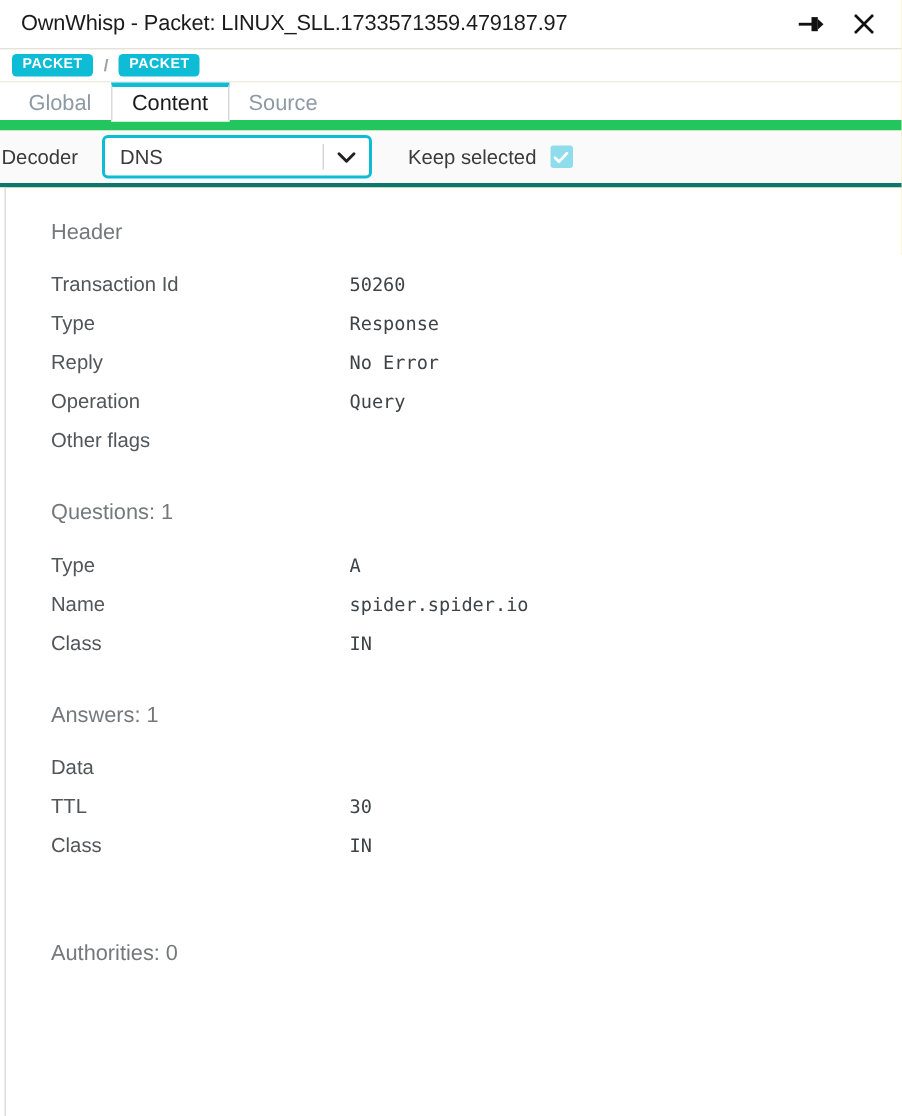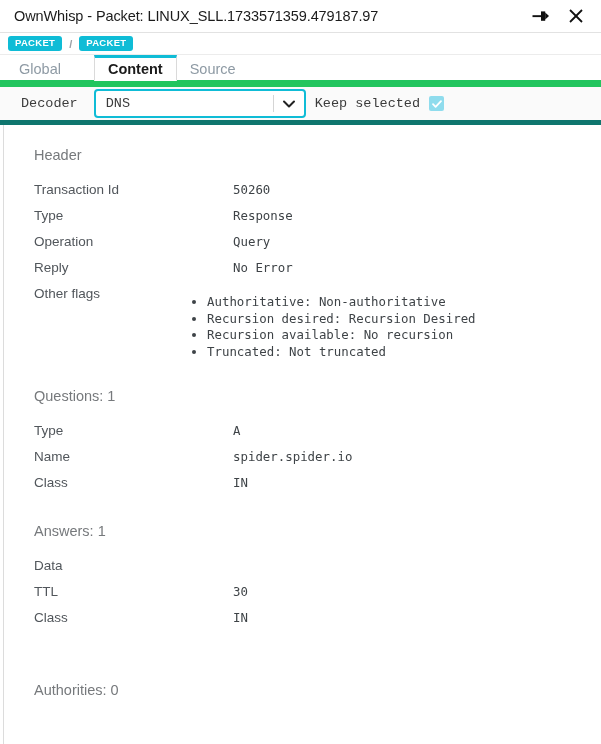--- a/index.html
+++ b/index.html
@@ -103,49 +103,47 @@
     font-size: 14.5px;
     color: #8e9aa4;
     cursor: pointer;
     border-top: 3px solid transparent;
     box-sizing: border-box;
     position: relative;
     background: transparent;
   }
   .tab.active {
     color: #1b1b1b;
-    font-weight: bold;
+    font-weight: normal;
     border-top: 3px solid #0fbcd6;
     border-left: 1px solid #dadada;
     border-right: 1px solid #dadada;
     background: #ffffff;
     margin-bottom: -1px;
     border-bottom: 1px solid #ffffff;
-    margin-left: 20px;
   }
 
   
   .toolbar {
     height: 38px;
     min-height: 38px;
     display: flex;
     align-items: center;
     background: #fafafa;
-    border-bottom: 5px solid #0f766e;
-    padding-left: 21px;
-    box-sizing: border-box;
-    font-family: Liberation Mono, monospace;
+    border-bottom: 3px solid #0f766e;
+    padding-left: 1px;
+    box-sizing: border-box;
   }
   .toolbar-label {
     font-size: 13.5px;
     color: #3b3b3b;
     margin-right: 16px;
   }
   .select {
-    width: 212px;
+    width: 180px;
     height: 29px;
     border: 2px solid #0fbcd6;
     border-radius: 4px;
     background: #ffffff;
     display: flex;
     align-items: center;
     box-sizing: border-box;
     cursor: pointer;
     position: relative;
   }
@@ -164,21 +162,21 @@
   }
   .select-arrow {
     width: 30px;
     display: flex;
     align-items: center;
     justify-content: center;
   }
   .keep-wrap {
     display: flex;
     align-items: center;
-    margin-left: 9px;
+    margin-left: 24px;
     gap: 9px;
   }
   .keep-label {
     font-size: 13.5px;
     color: #3b3b3b;
   }
   .checkbox {
     width: 15px;
     height: 15px;
     background: #8fdced;
@@ -331,39 +329,30 @@
 
         <div class="row">
           <div class="row-label">Transaction Id</div>
           <div class="row-value">50260</div>
         </div>
         <div class="row">
           <div class="row-label">Type</div>
           <div class="row-value">Response</div>
         </div>
         <div class="row">
+          <div class="row-label">Reply</div>
+          <div class="row-value">No Error</div>
+        </div>
+        <div class="row">
           <div class="row-label">Operation</div>
           <div class="row-value">Query</div>
         </div>
-        <div class="row">
-          <div class="row-label">Reply</div>
-          <div class="row-value">No Error</div>
-        </div>
 
         <div class="flags-row">
           <div class="row-label">Other flags</div>
-          <div>
-            <div class="flag-spacer"></div>
-            <ul class="flags-list">
-              <li>Authoritative: Non-authoritative</li>
-              <li>Recursion desired: Recursion Desired</li>
-              <li>Recursion available: No recursion</li>
-              <li>Truncated: Not truncated</li>
-            </ul>
-          </div>
         </div>
       </div>
 
       <div class="section">
         <div class="section-title">Questions: 1</div>
         <div class="row">
           <div class="row-label">Type</div>
           <div class="row-value">A</div>
         </div>
         <div class="row">

